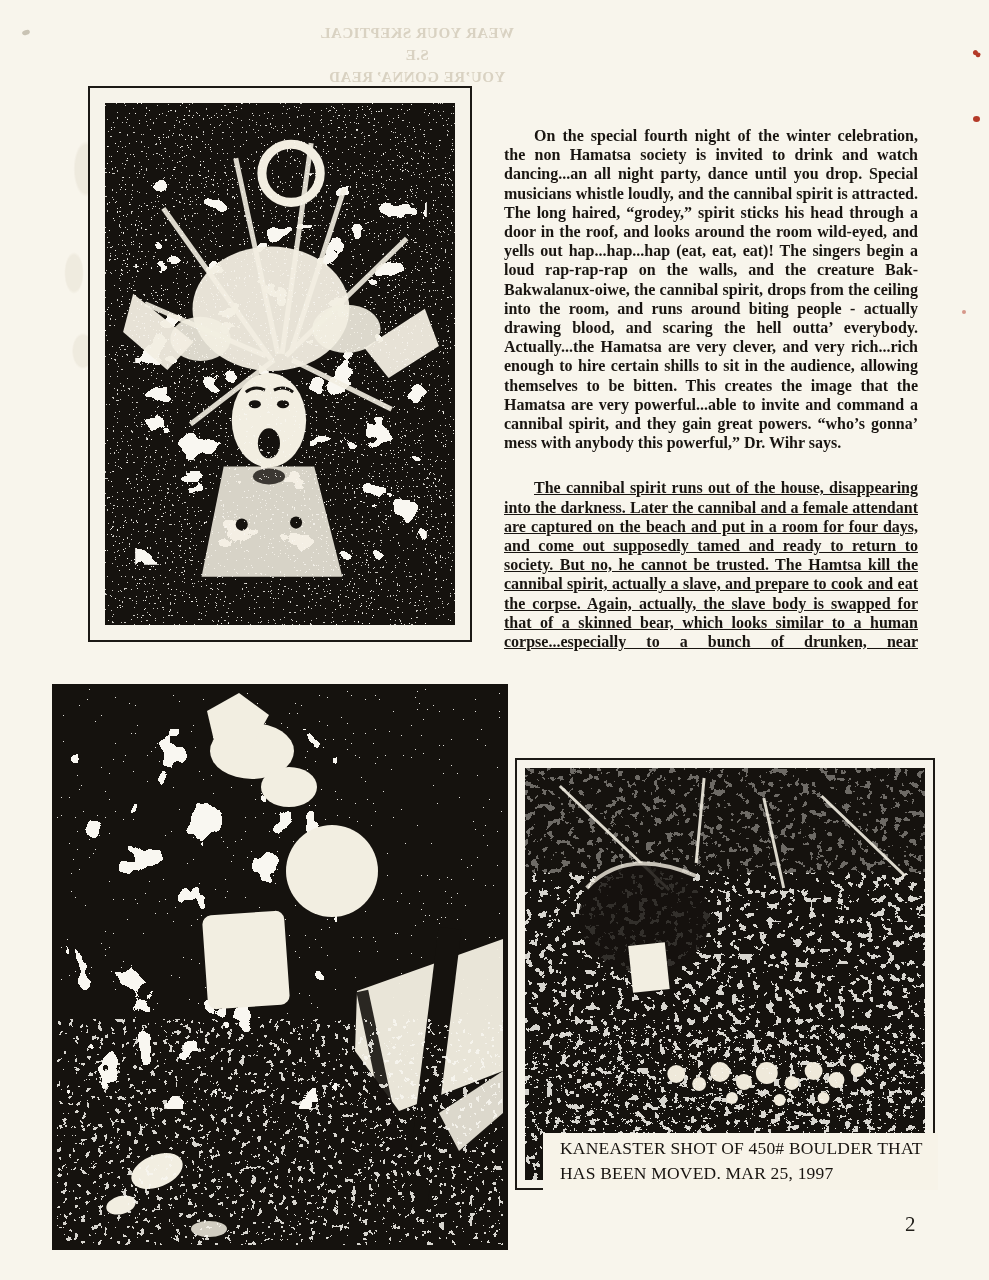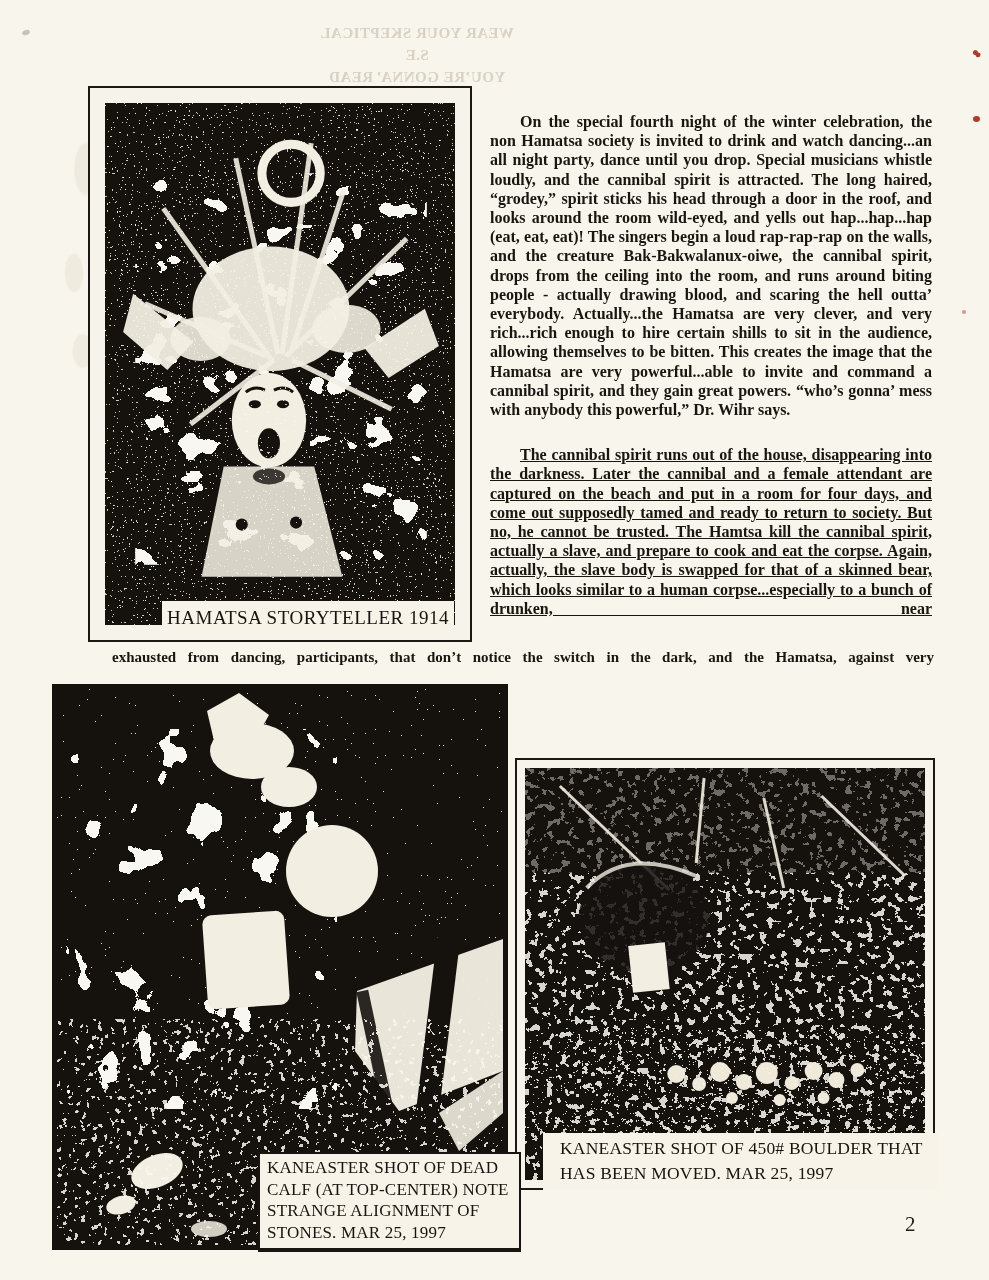--- a/index.html
+++ b/index.html
@@ -56,21 +56,21 @@
   .caption-boulder{
     left:543px;top:1133px;width:372px;
     padding:3px 6px 4px 17px;font-size:17.5px;line-height:25px;letter-spacing:.2px;
   }
   
   .bodycopy{
     position:absolute;font-weight:bold;color:#191511;
     text-align:justify;font-size:16px;line-height:19.2px;
   }
   .col-right{left:490px;top:112px;width:442px;}
-  .col-right p{margin:0;text-indent:30px;}
+  .col-right p{margin:14px;text-indent:30px;}
   .col-right p + p{margin-top:26px;}
   .jall{text-align:justify;text-align-last:justify;text-decoration:underline;}
   .line-wide{
     left:112px;top:648px;width:822px;font-size:15px;line-height:19px;
     text-align:justify;text-align-last:justify;
   }
   .col-narrow{left:525px;top:668px;width:408px;}
   
   .page-number{
     position:absolute;left:905px;top:1212px;font-size:21px;color:#23201b;
@@ -191,28 +191,26 @@
           <path d="M168,286 q10,-5 19,2" stroke="#15120e" stroke-width="3" fill="none"></path>
           <ellipse cx="163" cy="339" rx="11" ry="15"></ellipse>
           <ellipse cx="163" cy="372" rx="16" ry="8" opacity="0.8"></ellipse>
           <circle cx="136" cy="420" r="6"></circle>
             <circle cx="190" cy="418" r="6"></circle>
         </g>
         <rect x="0" y="0" width="348" height="520" fill="#f2eee1" filter="url(#speckE)" opacity="0.8"></rect>
       </svg>
     </div>
   </div>
-  <div class="caption caption-storyteller">HAMATSA STORYTELLER 1914</div>
 
   <div class="bodycopy col-right">
     <p>On the special fourth night of the winter celebration, the non Hamatsa society is invited to drink and watch dancing...an all night party, dance until you drop.  Special musicians whistle loudly, and the cannibal spirit is attracted.  The long haired, “grodey,” spirit sticks his head through a door in the roof, and looks around the room wild-eyed, and yells out hap...hap...hap (eat, eat, eat)!  The singers begin a loud rap-rap-rap on the walls, and the creature Bak-Bakwalanux-oiwe, the cannibal spirit, drops from the ceiling into the room, and runs around biting people - actually drawing blood, and scaring the hell outta’ everybody.  Actually...the Hamatsa are very clever, and very rich...rich enough to hire certain shills to sit in the audience, allowing themselves to be bitten.  This creates the image that the Hamatsa are very powerful...able to invite and command a cannibal spirit, and they gain great powers. “who’s gonna’ mess with anybody this powerful,” Dr. Wihr says.</p>
     <p class="jall">The cannibal spirit runs out of the house, disappearing into the darkness.  Later the cannibal and a female attendant are captured on the beach and put in a room for four days, and come out supposedly tamed and ready to return to society.  But no, he cannot be trusted.  The Hamtsa kill the cannibal spirit, actually a slave, and prepare to cook and eat the corpse.  Again, actually, the slave body is swapped for that of a skinned bear, which looks similar to a human corpse...especially to a bunch of drunken, near</p>
   </div>
 
-  <div class="bodycopy line-wide">exhausted from dancing, participants, that don’t notice the switch in the dark, and the Hamatsa, against very</div>
 
 
   <div class="photo-frame frame-deadcalf">
     <div class="photo-surface">
       <svg viewBox="0 0 446 556" preserveAspectRatio="none">
         <rect x="0" y="0" width="446" height="556" fill="#15120e"></rect>
         <rect x="0" y="40" width="280" height="380" fill="#f2eee1" filter="url(#blobB)"></rect>
         <rect x="0" y="0" width="446" height="556" fill="#f2eee1" filter="url(#speckD)" opacity="0.9"></rect>
         <g fill="#f2eee1">
 
@@ -231,21 +229,20 @@
           <ellipse cx="64" cy="516" rx="15" ry="9" transform="rotate(-15 64 516)"></ellipse>
           <ellipse cx="152" cy="540" rx="18" ry="8" opacity="0.85"></ellipse>
         </g>
 
         <rect x="362" y="238" width="23" height="320" fill="#15120e" transform="rotate(7 373 398)"></rect>
         <rect x="318" y="300" width="12" height="180" fill="#15120e" transform="rotate(-12 324 390)" opacity="0.9"></rect>
         <rect x="0" y="330" width="446" height="226" fill="#f2eee1" filter="url(#grainC)" opacity="0.85"></rect>
       </svg>
     </div>
   </div>
-  <div class="caption caption-deadcalf">KANEASTER SHOT OF DEAD CALF (AT TOP-CENTER) NOTE STRANGE ALIGNMENT OF STONES. MAR 25, 1997</div>
 
   <div class="photo-frame frame-boulder">
     <div class="photo-surface">
       <svg viewBox="0 0 402 412" preserveAspectRatio="none">
         <rect x="0" y="0" width="402" height="412" fill="#15120e"></rect>
         <rect x="0" y="0" width="402" height="412" fill="#f2eee1" filter="url(#grainF)" opacity="0.85"></rect>
         <rect x="0" y="0" width="402" height="105" fill="#15120e" opacity="0.55"></rect>
 
         <g stroke="#f2eee1" stroke-width="3" opacity="0.9">
           <path d="M35,18 L145,122"></path>

